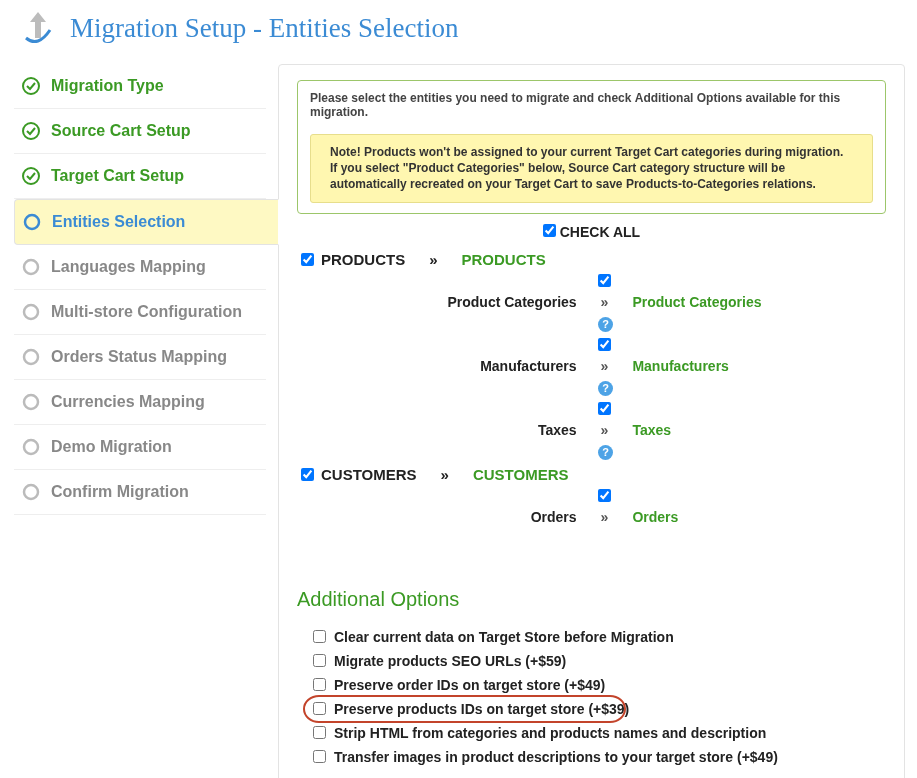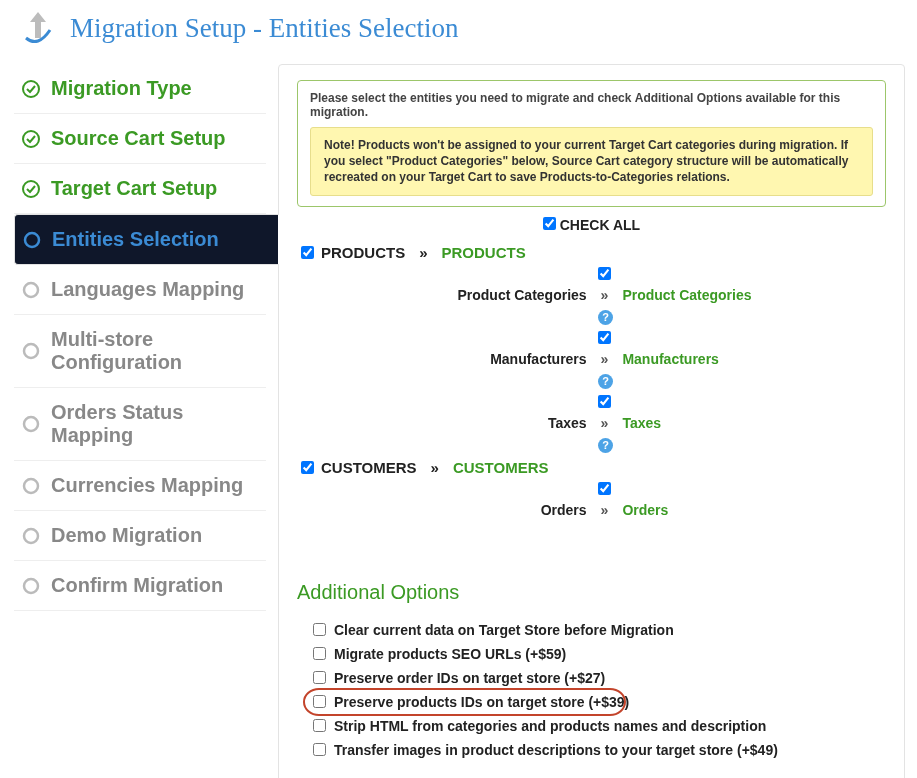--- a/index.html
+++ b/index.html
@@ -33,34 +33,34 @@
     width: 252px;
     flex-shrink: 0;
   }
   .sidebar-item {
     display: flex;
     align-items: center;
     gap: 11px;
     padding: 13px 8px;
     border-bottom: 1px solid #eee;
     font-weight: bold;
-    font-size: 20px;
+    font-size: 16px;
     cursor: default;
   }
   .sidebar-item.done { color: #3b9a24; }
   .sidebar-item.active {
     color: #3b8bd4;
     border: 1px solid #e3e3e3;
     border-right: 1px solid #fff;
     border-bottom: 1px solid #e3e3e3;
     border-radius: 4px 0 0 4px;
     position: relative;
     margin-right: -13px;
     z-index: 2;
-    background: #0f172a;
+    background: #fef9c3;
   }
   .sidebar-item.future { color: #888; }
   .sidebar-item .step-icon { width: 18px; height: 18px; flex-shrink: 0; }
   .main {
     flex: 1;
     border: 1px solid #e3e3e3;
     border-radius: 4px;
     padding: 15px 18px 18px 18px;
     min-height: 670px;
     position: relative;
@@ -70,22 +70,22 @@
     border-radius: 4px;
     padding: 10px 12px;
     font-size: 12px;
     color: #444;
     font-weight: bold;
   }
   .info-box .note {
     background: #fff7b0;
     border: 1px solid #e7de8c;
     border-radius: 3px;
-    padding: 9px 13px;
-    margin-top: 8px;
+    padding: 9px 19px;
+    margin-top: 15px;
     color: #333;
     line-height: 1.35;
   }
   .section-title {
     color: #3b9a24;
     font-size: 20px;
     font-weight: normal;
     margin: 22px 0 14px 0;
   }
   .check-all-row {
@@ -97,21 +97,21 @@
   }
   .entity-row, .sub-entity-row {
     display: flex;
     align-items: center;
     gap: 7px;
     padding: 3px 0;
     font-size: 14px;
   }
   .entity-row { margin-left: 4px; font-size: 15px; }
   .sub-entity-row { margin-left: 26px; flex-direction: column; }
-  .entity-row label, .sub-entity-row label { display: flex; align-items: center; gap: 14px; cursor: pointer; }
+  .entity-row label, .sub-entity-row label { display: flex; align-items: center; gap: 24px; cursor: pointer; }
   .entity-source { font-weight: bold; color: #222; }
   .entity-arrow { color: #222; font-weight: bold; }
   .sub-entity-row .entity-arrow { color: #555; }
   .entity-target { font-weight: bold; color: #3b9a24; }
   .entity-row .entity-source { text-transform: uppercase; }
   .entity-row .entity-target { text-transform: uppercase; }
   .help-icon {
     display: inline-flex;
     width: 15px; height: 15px;
     border-radius: 50%;
@@ -318,21 +318,21 @@
         <div class="option-row">
           <input type="checkbox" style="">
           <label>Clear current data on Target Store before Migration</label>
         </div>
         <div class="option-row">
           <input type="checkbox" style="">
           <label>Migrate products SEO URLs (+$59)</label>
         </div>
         <div class="option-row">
           <input type="checkbox" style="">
-          <label>Preserve order IDs on target store (+$27)</label>
+          <label>Preserve order IDs on target store (+$49)</label>
         </div>
         <div class="option-row highlight">
           <input type="checkbox" style="">
           <label>Preserve products IDs on target store (+$39)</label>
         </div>
         <div class="option-row">
           <input type="checkbox" style="">
           <label>Strip HTML from categories and products names and description</label>
         </div>
         <div class="option-row">

